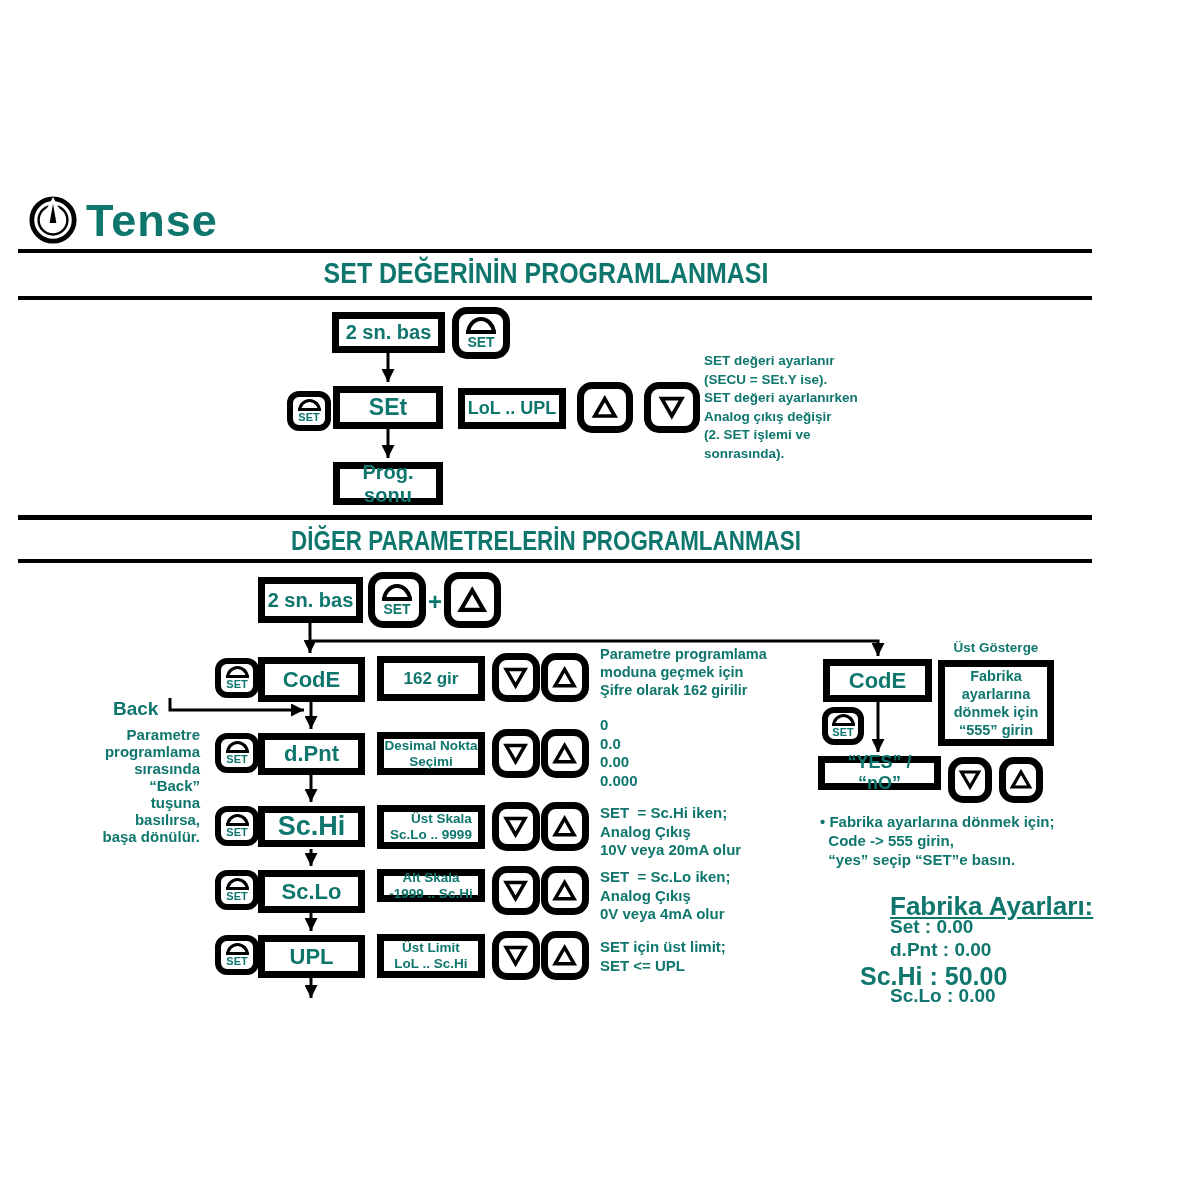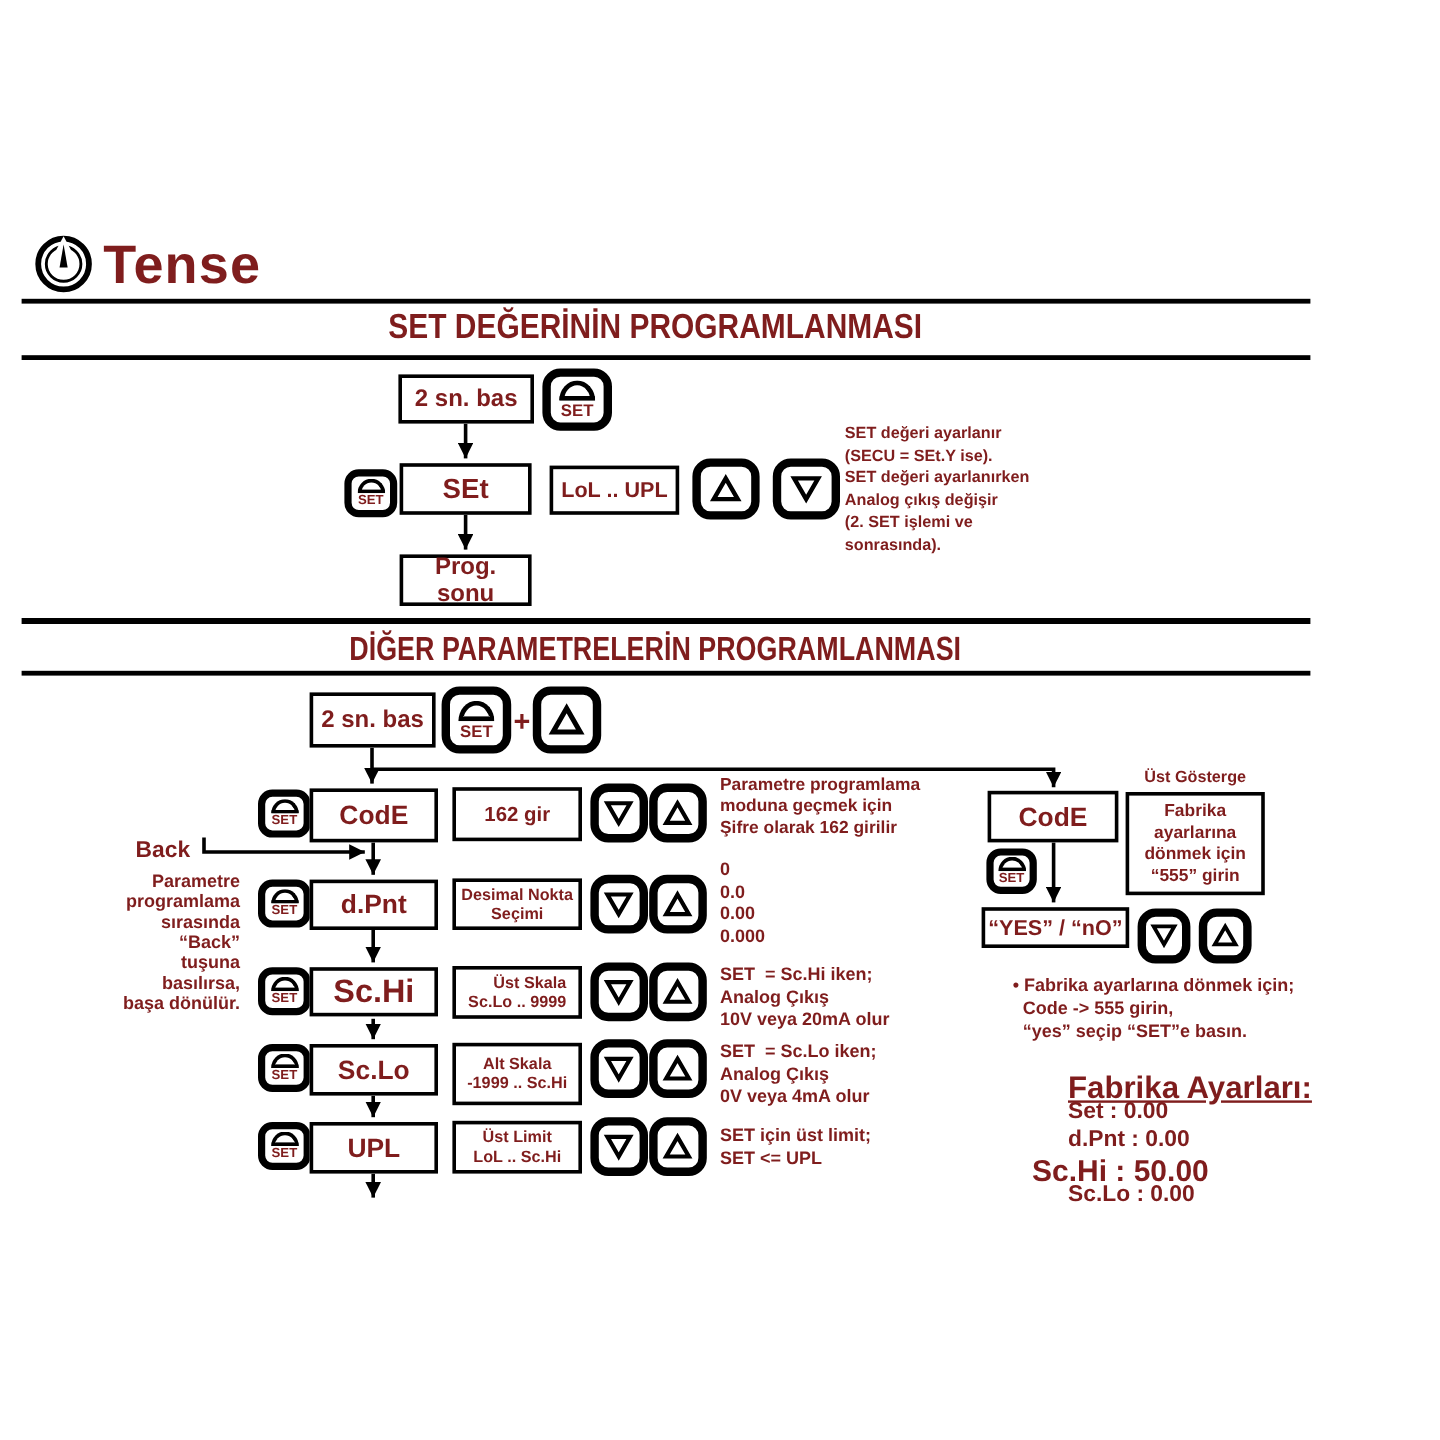--- a/index.html
+++ b/index.html
@@ -1,24 +1,24 @@
 <!DOCTYPE html>
 <html><head>
 <meta charset="utf-8">
 <style>
   html,body { margin:0; padding:0; background:#fff; }
   .page {
     position:relative; width:1200px; height:1200px; background:#ffffff;
-    font-family:"Liberation Sans", sans-serif; font-weight:bold; color:#7f1d1d;
+    font-family:"Liberation Sans", sans-serif; font-weight:bold; color:#0f766e;
     overflow:hidden;
   }
   .rule { position:absolute; left:18px; width:1074px; background:#000; z-index:1; }
   .title { position:absolute; left:0; width:1092px; text-align:center;
            transform:scaleX(0.86); transform-origin:50% 50%; letter-spacing:0; z-index:2; }
-  .box { position:absolute; border:3px solid #000000; background:#fff; z-index:2;
+  .box { position:absolute; border:7px solid #000000; background:#fff; z-index:2;
          display:flex; align-items:center; justify-content:center; text-align:center; box-sizing:border-box; }
   .note { position:absolute; white-space:pre-wrap; z-index:2; }
   .setbtn { position:absolute; background:#fff; border:7px solid #000; border-radius:15px;
             display:flex; flex-direction:column; align-items:center; justify-content:center;
             z-index:2; box-sizing:border-box; }
   .setbtn .arch { display:block; border:4px solid #000;
                   border-radius:50% 50% 0 0 / 100% 100% 0 0; box-sizing:border-box; }
   .setbtn .setlbl { line-height:1; margin-top:1px; letter-spacing:0; }
   .setbtn-lg { width:58px; height:52px; }
   .setbtn-lg .arch { width:30px; height:17px; }
@@ -197,21 +197,21 @@
   </div>
   <div class="note" style="left:600px;top:804px;font-size:15px;line-height:18.5px;">SET  = Sc.Hi iken;
 Analog Çıkış
 10V veya 20mA olur</div>
 
   <div class="setbtn setbtn-sm" style="left:215px;top:870px;">
     <span class="arch"></span>
     <span class="setlbl">SET</span>
   </div>
   <div class="box" style="left:258px;top:870px;width:107px;height:43px;font-size:22px;">Sc.Lo</div>
-  <div class="box" style="left:377px;top:869px;width:108px;height:52px;font-size:13.5px;line-height:16px;white-space:pre-wrap;">Alt Skala
+  <div class="box" style="left:377px;top:869px;width:108px;height:33px;font-size:13.5px;line-height:16px;white-space:pre-wrap;">Alt Skala
 -1999 .. Sc.Hi</div>
   <div class="arrowbtn" style="left:492px;top:866px;width:48px;height:49px;">
     <svg viewBox="0 0 40 40">
         <polygon class="tri" points="20,33 5,7 35,7"></polygon>
       </svg>
   </div>
   <div class="arrowbtn" style="left:541px;top:866px;width:48px;height:49px;">
     <svg viewBox="0 0 40 40">
         <polygon class="tri" points="20,7 35,33 5,33"></polygon>
       </svg>
@@ -257,21 +257,21 @@
     <svg viewBox="0 0 40 40">
         <polygon class="tri" points="20,33 5,7 35,7"></polygon>
       </svg>
   </div>
   <div class="arrowbtn" style="left:999px;top:757px;width:44px;height:46px;">
     <svg viewBox="0 0 40 40">
         <polygon class="tri" points="20,7 35,33 5,33"></polygon>
       </svg>
   </div>
 
-  <div class="note" style="left:844px;top:812px;font-size:15px;line-height:19px;">• Fabrika ayarlarına dönmek için;
+  <div class="note" style="left:820px;top:812px;font-size:15px;line-height:19px;">• Fabrika ayarlarına dönmek için;
   Code -&gt; 555 girin,
   “yes” seçip “SET”e basın.</div>
 
   <div class="note underl" style="left:890px;top:891px;font-size:26px;">Fabrika Ayarları:</div>
   <div class="note" style="left:890px;top:916px;font-size:19px;">Set : 0.00</div>
   <div class="note" style="left:890px;top:939px;font-size:19px;">d.Pnt : 0.00</div>
   <div class="note" style="left:860px;top:962px;font-size:25px;">Sc.Hi : 50.00</div>
   <div class="note" style="left:890px;top:985px;font-size:19px;">Sc.Lo : 0.00</div>
 
 </div>

